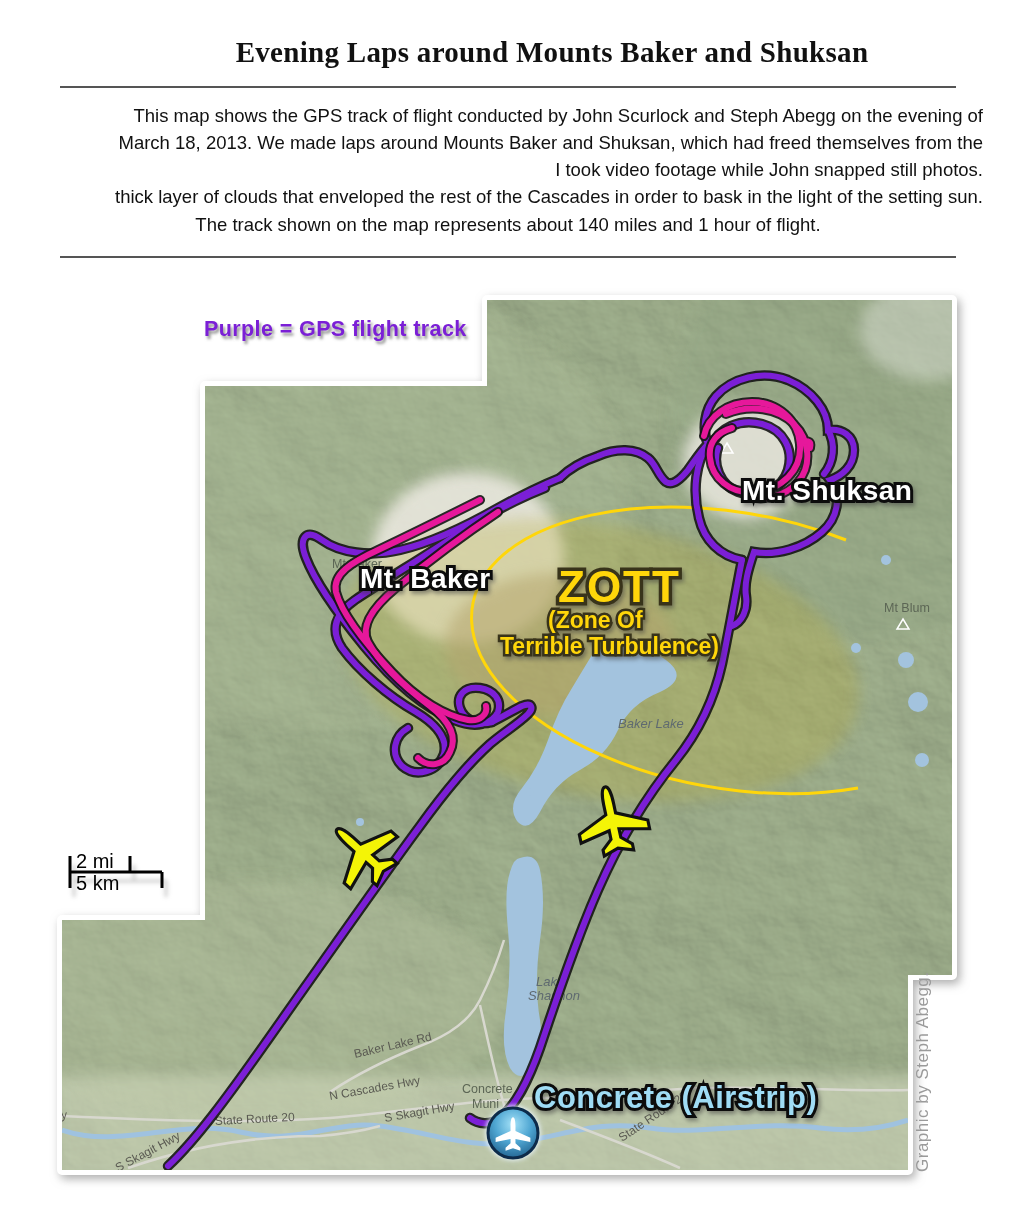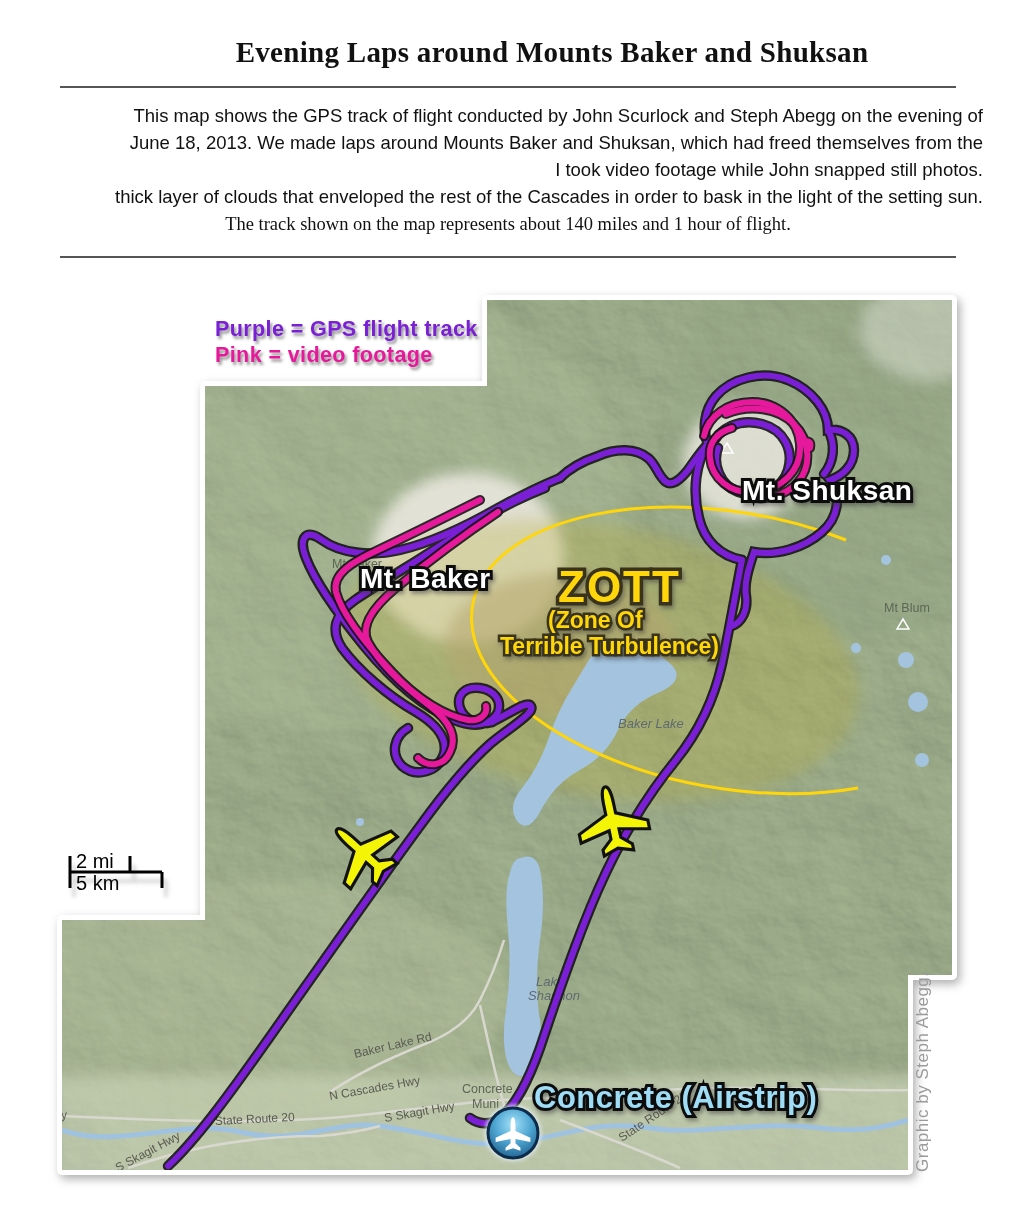--- a/index.html
+++ b/index.html
@@ -5,22 +5,22 @@
   html,body{margin:0;padding:0;background:#ffffff;}
   body{width:1016px;height:1230px;position:relative;overflow:hidden;
        font-family:"Liberation Sans", sans-serif;color:#111;}
   .title{position:absolute;left:0;top:36px;width:1016px;text-align:center;
          font-family:"Liberation Serif", serif;font-weight:bold;font-size:29px;letter-spacing:.3px;padding-left:44px;}
   .divider{position:absolute;left:60px;width:896px;height:2px;background:#555;}
   .divider.d1{top:86px;}
   .divider.d2{top:256px;}
   .desc{position:absolute;left:33px;top:102px;width:950px;text-align:right;
         font-size:18.5px;line-height:27px;}
-  .tracknote{position:absolute;left:33px;top:214px;width:950px;text-align:center;font-size:18.5px;font-family:Liberation Serif, serif;}
-  .legend{position:absolute;left:215px;top:316px;font-weight:bold;font-size:21.5px;line-height:26px;
+  .tracknote{position:absolute;left:33px;top:214px;width:950px;text-align:center;font-size:18.5px;}
+  .legend{position:absolute;left:204px;top:316px;font-weight:bold;font-size:21.5px;line-height:26px;
           letter-spacing:.4px;text-shadow:2px 3px 3px rgba(110,110,110,.75);}
   .legend .purple{color:#7b1fd6;}
   .legend .pink{color:#e8189a;}
   svg text{font-family:"Liberation Sans", sans-serif;}
   .biglabel{font-weight:bold;fill:#ffffff;stroke:#0c0c0c;stroke-width:6px;paint-order:stroke;
             font-size:28px;letter-spacing:.5px;}
   .zott1{font-weight:bold;fill:#ffd60a;stroke:#38331a;stroke-width:7px;paint-order:stroke;font-size:44px;letter-spacing:2px;}
   .zott2{font-weight:bold;fill:#ffd60a;stroke:#38331a;stroke-width:5px;paint-order:stroke;font-size:23px;}
   .concrete{font-weight:bold;fill:#9fdcf5;stroke:#0c0c0c;stroke-width:6px;paint-order:stroke;font-size:31px;letter-spacing:.5px;}
   .maplbl{fill:#5c6655;font-size:12.5px;}
@@ -29,30 +29,29 @@
   .credit{fill:#9a9a9a;font-size:17px;letter-spacing:.5px;}
   .scaletxt{fill:#000;font-size:20px;}
 </style>
 </head>
 <body>
 
 <div class="title">Evening Laps around Mounts Baker and Shuksan</div>
 <div class="divider d1"></div>
 <div class="desc">
   <div>This map shows the GPS track of flight conducted by John Scurlock and Steph Abegg on the evening of</div>
-  <div>June 18, 2013. We made laps around Mounts Baker and Shuksan, which had freed themselves from the</div>
+  <div>March 18, 2013. We made laps around Mounts Baker and Shuksan, which had freed themselves from the</div>
   <div>I took video footage while John snapped still photos.</div>
   <div>thick layer of clouds that enveloped the rest of the Cascades in order to bask in the light of the setting sun.</div>
 </div>
 <div class="tracknote">The track shown on the map represents about 140 miles and 1 hour of flight.</div>
 <div class="divider d2"></div>
 
 <div class="legend">
   <div class="purple">Purple = GPS flight track</div>
-  <div class="pink">Pink = video footage</div>
 </div>
 
 <svg width="1016" height="1230" viewBox="0 0 1016 1230" style="position:absolute;left:0;top:0;">
   <defs>
     <clipPath id="mapClip">
       <path d="M 205,386 L 487,386 L 487,300 L 952,300 L 952,975 L 908,975 L 908,1170 L 62,1170 L 62,920 L 205,920 Z"></path>
     </clipPath>
     <filter id="relief" x="-5%" y="-5%" width="110%" height="110%">
       <feTurbulence type="fractalNoise" baseFrequency="0.012 0.015" numOctaves="5" seed="8"></feTurbulence>
       <feDiffuseLighting lighting-color="#ffffff" surfaceScale="3.2" diffuseConstant="1.05">

